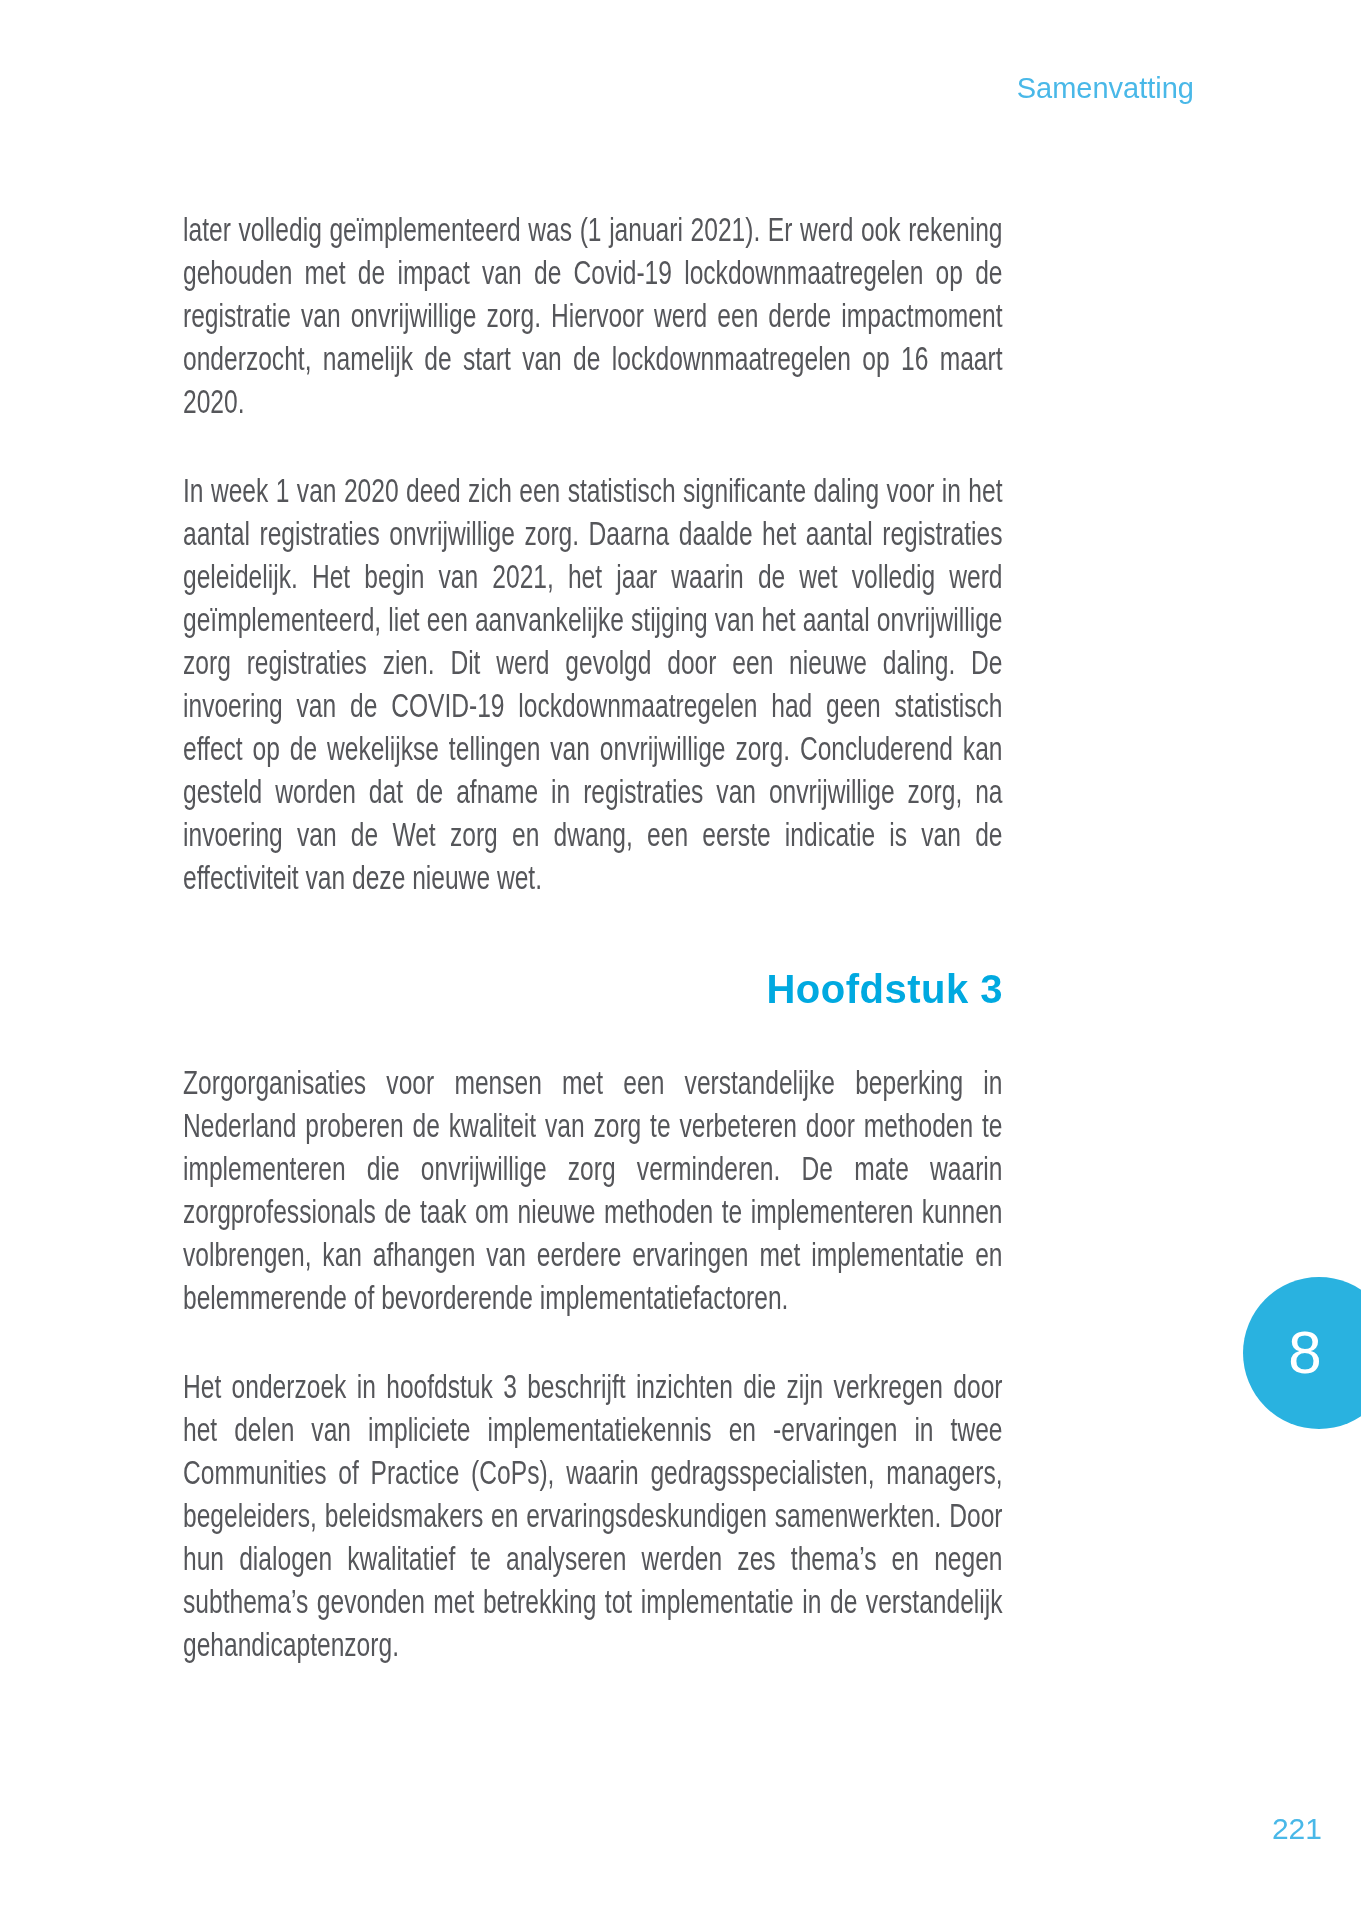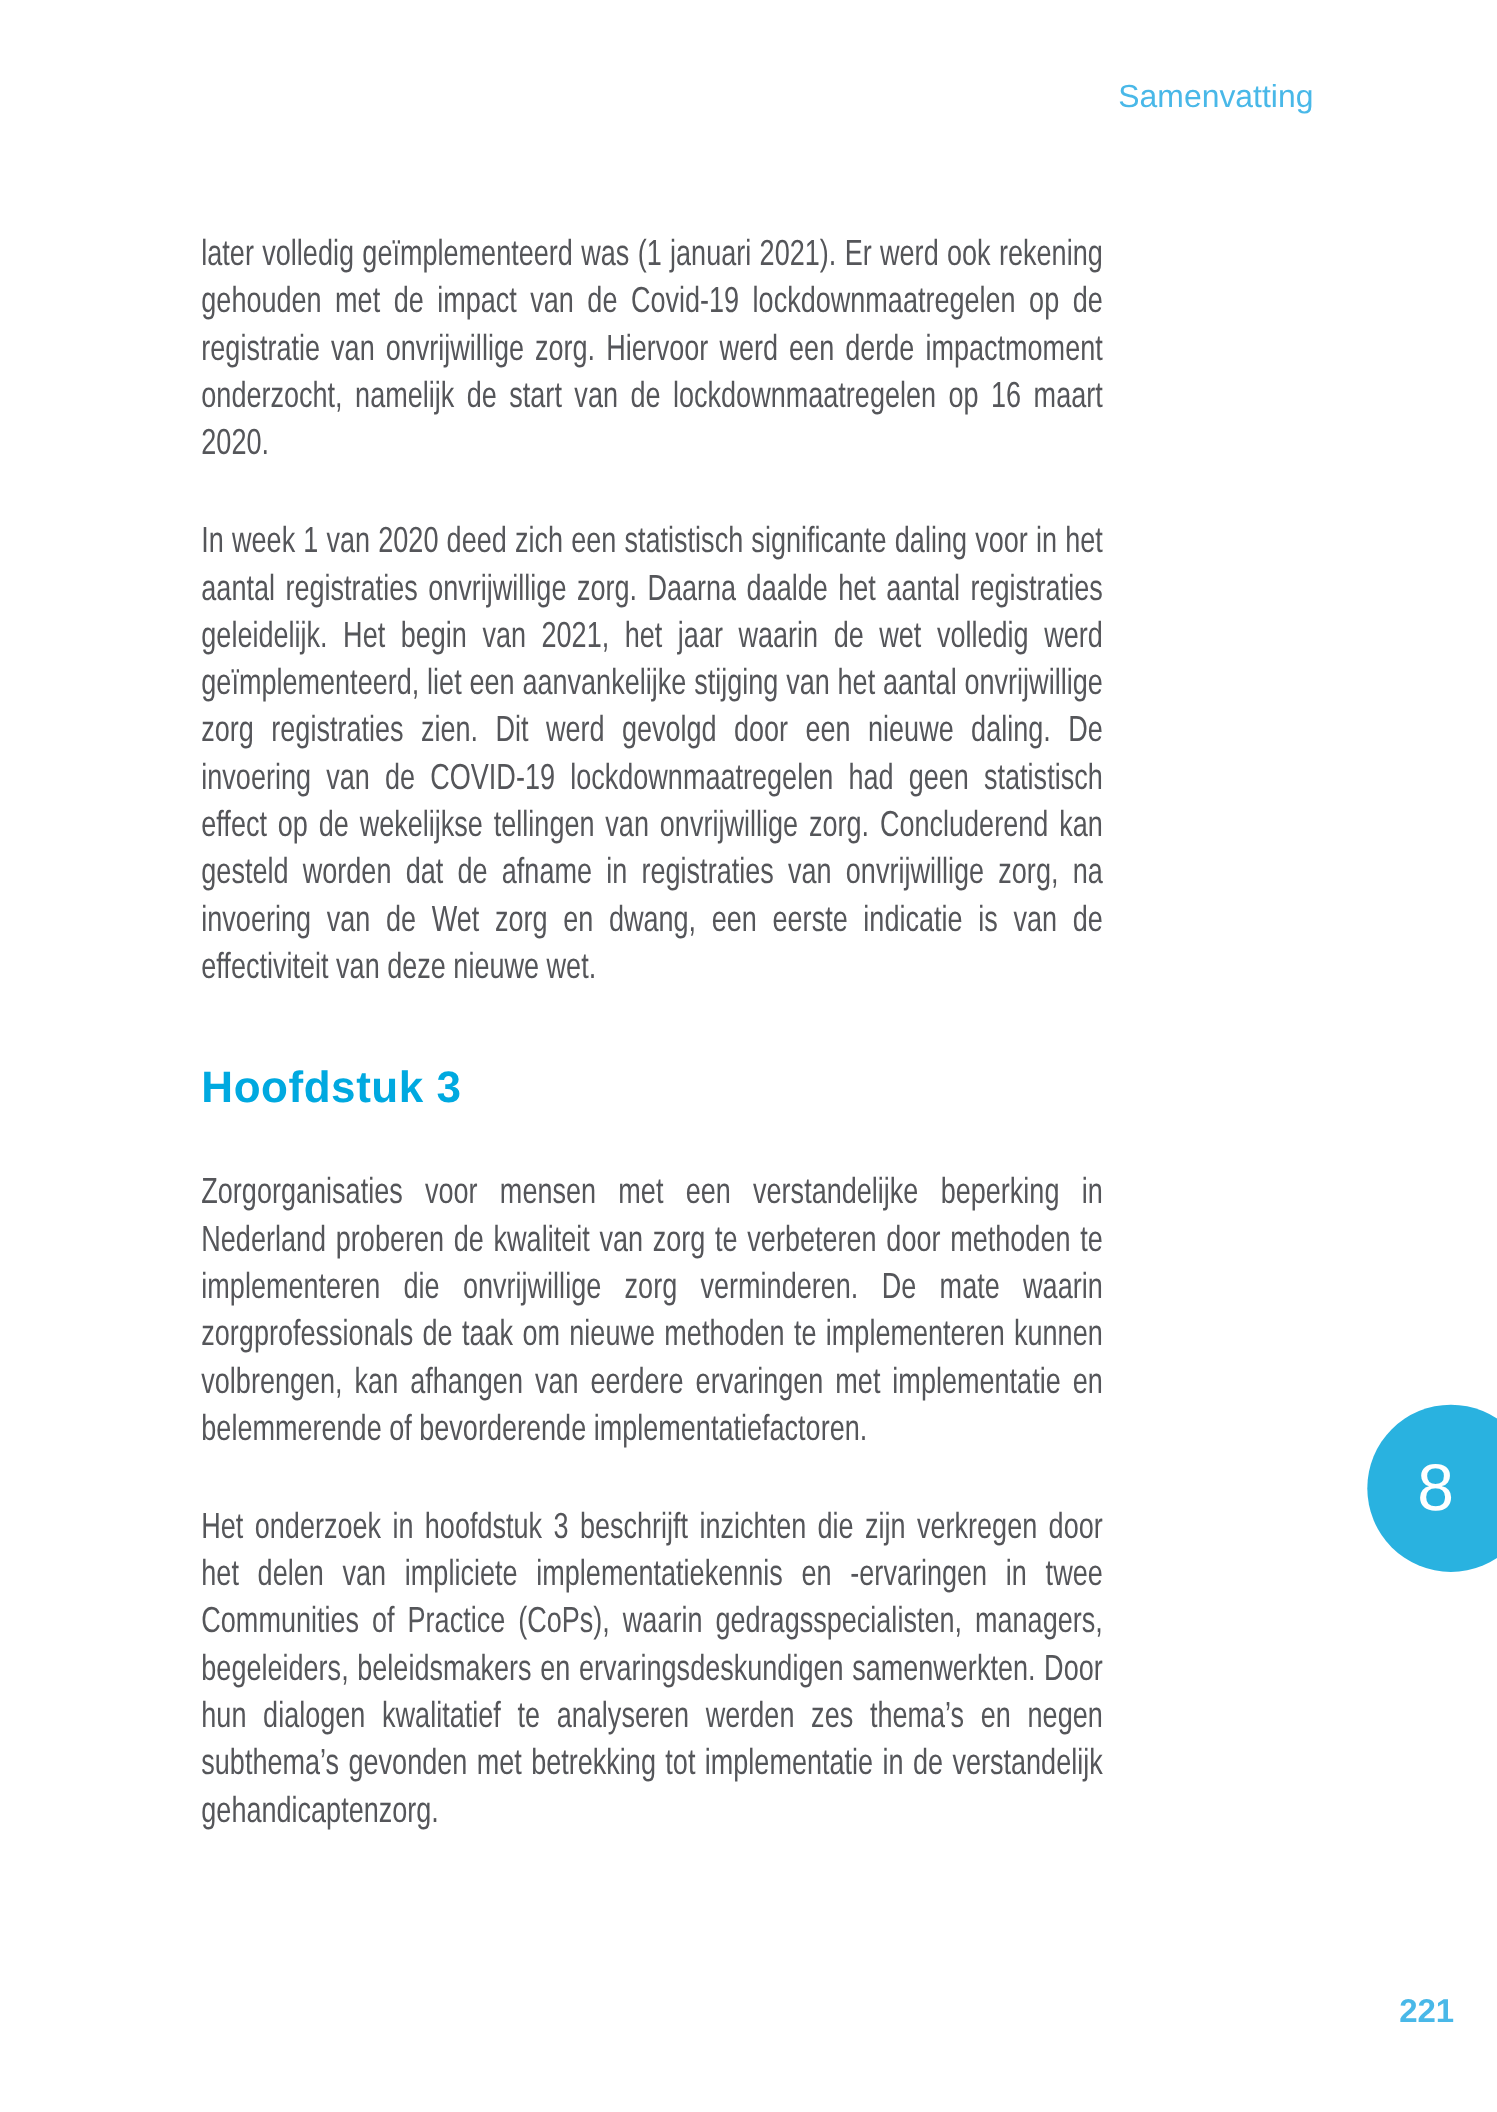--- a/index.html
+++ b/index.html
@@ -38,20 +38,21 @@
     text-align:justify;
   }
   .para:last-child{margin-bottom:0;}
   .chapter-heading{
     margin:0 0 48px 0;
     font-size:40px;
     line-height:48px;
     font-weight:bold;
     color:#00a9e0;
     letter-spacing:0.5px;
+    text-align:right;
   }
   .chapter-tab{
     position:absolute;
     left:1243px;top:1277px;
     width:152px;height:152px;
     border-radius:50%;
     background:#29b2e0;
     display:flex;align-items:center;justify-content:center;
   }
   .chapter-num{
@@ -59,21 +60,20 @@
     font-size:60px;
     font-weight:500;
     transform:translateX(-14px);
     line-height:1;
   }
   .page-number{
     position:absolute;
     top:1812px;right:76px;
     font-size:30px;
     color:#49b8e8;
-    font-weight:bold;
   }
 </style>
 </head>
 <body>
 
 <div class="page">
 
   <div class="running-header">Samenvatting</div>
 
   <div class="content">

